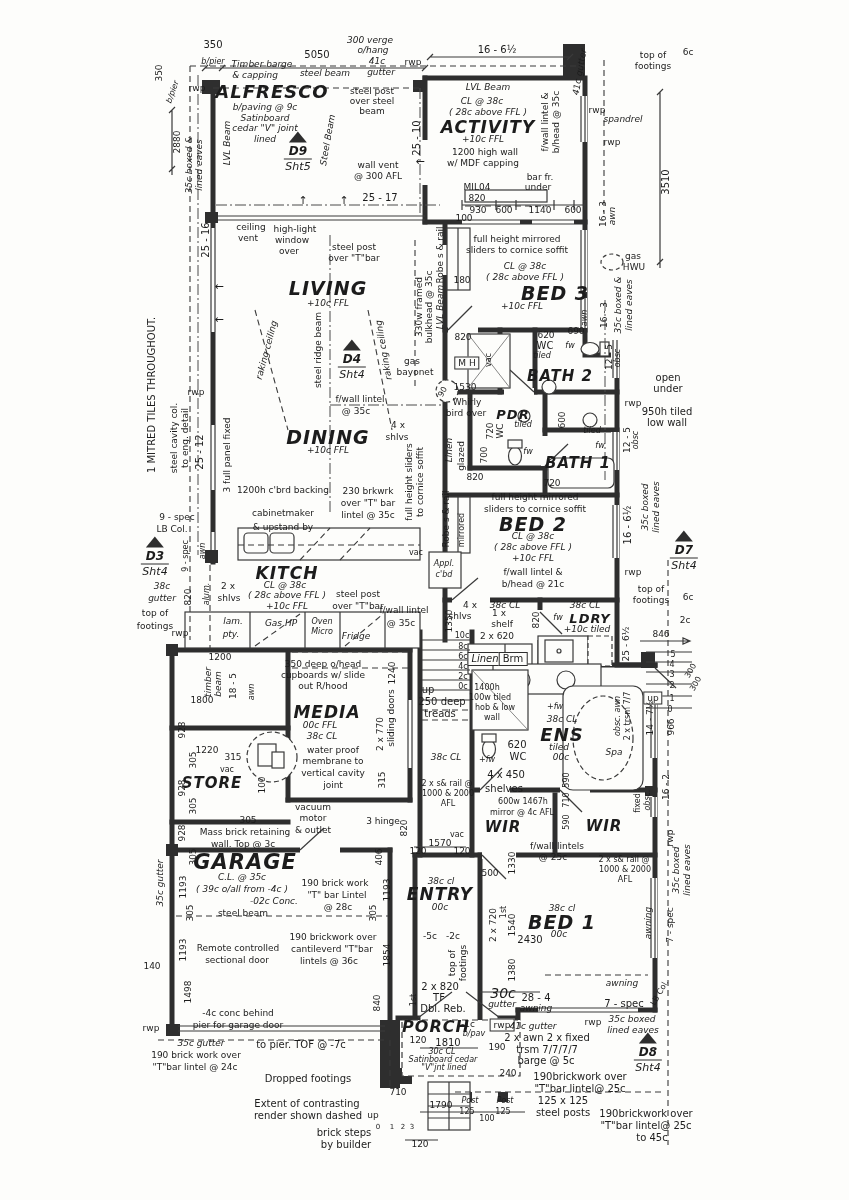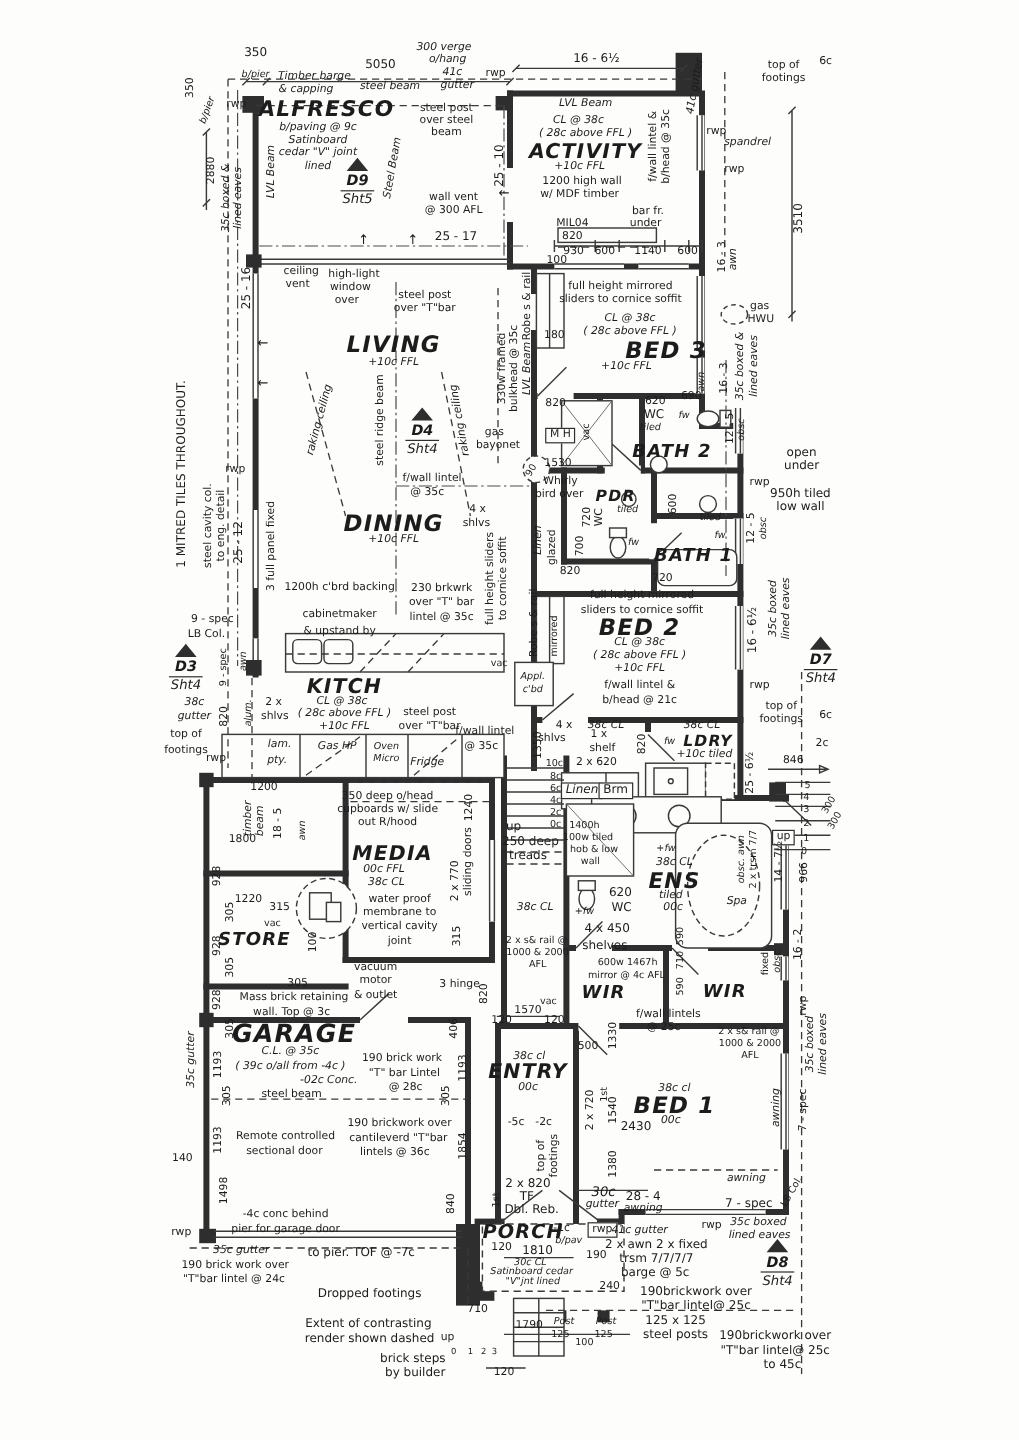--- a/index.html
+++ b/index.html
@@ -276,21 +276,21 @@
       <span class="lbl" style="left: 380px; top: 198px; font-size: 10px;">25 - 17</span>
       <span class="lbl" style="left: 417px; top: 138px; font-size: 10px; transform: translate(-50%, -50%) rotate(-90deg);">25 - 10</span>
       <span class="lbl" style="left: 303px; top: 200px; font-size: 11px;">↑</span>
       <span class="lbl" style="left: 344px; top: 200px; font-size: 11px;">↑</span>
       <span class="lbl i" style="left: 488px; top: 87px; font-size: 9px;">LVL Beam</span>
       <span class="lbl i" style="left: 482px; top: 101px; font-size: 9px;">CL @ 38c</span>
       <span class="lbl i" style="left: 488px; top: 112px; font-size: 9px;">( 28c above FFL )</span>
       <span class="lbl room" style="left: 488px; top: 127px; font-size: 17px;">ACTIVITY</span>
       <span class="lbl i" style="left: 483px; top: 139px; font-size: 9px;">+10c FFL</span>
       <span class="lbl" style="left: 485px; top: 152px; font-size: 9px;">1200 high wall</span>
-      <span class="lbl" style="left: 483px; top: 163px; font-size: 9px;">w/ MDF timber</span>
+      <span class="lbl" style="left: 483px; top: 163px; font-size: 9px;">w/ MDF capping</span>
       <span class="lbl" style="left: 420px; top: 161px; font-size: 11px;">←</span>
       <span class="lbl i" style="left: 580px; top: 72px; font-size: 9px; transform: translate(-50%, -50%) rotate(-80deg);">41c gutter</span>
       <span class="lbl" style="left: 597px; top: 110px; font-size: 9px;">rwp</span>
       <span class="lbl i" style="left: 599px; top: 119px; font-size: 9px; margin-left: 24px;">spandrel</span>
       <span class="lbl" style="left: 612px; top: 142px; font-size: 9px;">rwp</span>
       <span class="lbl" style="left: 545px; top: 122px; font-size: 9px; transform: translate(-50%, -50%) rotate(-90deg);">f/wall lintel &amp;</span>
       <span class="lbl" style="left: 556px; top: 122px; font-size: 9px; transform: translate(-50%, -50%) rotate(-90deg);">b/head @ 35c</span>
       <span class="lbl" style="left: 540px; top: 177px; font-size: 9px;">bar fr.</span>
       <span class="lbl" style="left: 538px; top: 187px; font-size: 9px;">under</span>
       <span class="lbl" style="left: 477px; top: 187px; font-size: 9px;">MIL04</span>
@@ -604,21 +604,21 @@
       <span class="lbl" style="left: 512px; top: 970px; font-size: 9px; transform: translate(-50%, -50%) rotate(-90deg);">1380</span>
       <span class="lbl i" style="left: 648px; top: 923px; font-size: 9px; transform: translate(-50%, -50%) rotate(-90deg);">awning</span>
       <span class="lbl" style="left: 670px; top: 925px; font-size: 9px; transform: translate(-50%, -50%) rotate(-90deg);">7 - spec</span>
       <span class="lbl i" style="left: 676px; top: 870px; font-size: 9px; transform: translate(-50%, -50%) rotate(-90deg);">35c boxed</span>
       <span class="lbl i" style="left: 687px; top: 870px; font-size: 9px; transform: translate(-50%, -50%) rotate(-90deg);">lined eaves</span>
       <span class="lbl" style="left: 440px; top: 987px; font-size: 10px;">2 x 820</span>
       <span class="lbl" style="left: 439px; top: 998px; font-size: 10px;">TF</span>
       <span class="lbl" style="left: 443px; top: 1009px; font-size: 10px;">Dbl. Reb.</span>
       <span class="lbl" style="left: 414px; top: 1000px; font-size: 8px; transform: translate(-50%, -50%) rotate(-90deg);">1st</span>
       <span class="lbl" style="left: 530px; top: 940px; font-size: 10px;">2430</span>
-      <span class="lbl i" style="left: 503px; top: 993px; font-size: 11px;">30c</span>
+      <span class="lbl i" style="left: 503px; top: 993px; font-size: 14px;">30c</span>
       <span class="lbl i" style="left: 502px; top: 1004px; font-size: 9px;">gutter</span>
       <span class="lbl" style="left: 536px; top: 998px; font-size: 10px;">28 - 4</span>
       <span class="lbl i" style="left: 536px; top: 1008px; font-size: 9px;">awning</span>
       <span class="lbl i" style="left: 622px; top: 983px; font-size: 9px;">awning</span>
       <span class="lbl" style="left: 624px; top: 1004px; font-size: 10px;">7 - spec</span>
       <span class="lbl" style="left: 660px; top: 993px; font-size: 8px; transform: translate(-50%, -50%) rotate(-60deg);">LB Col.</span>
       <span class="lbl room" style="left: 436px; top: 1027px; font-size: 16px;">PORCH</span>
       <span class="lbl" style="left: 468px; top: 1024px; font-size: 9px;">-1c</span>
       <span class="lbl i" style="left: 474px; top: 1034px; font-size: 8px;">b/pav</span>
       <span class="lbl box" style="left: 502px; top: 1025px; font-size: 9px;">rwp</span>

